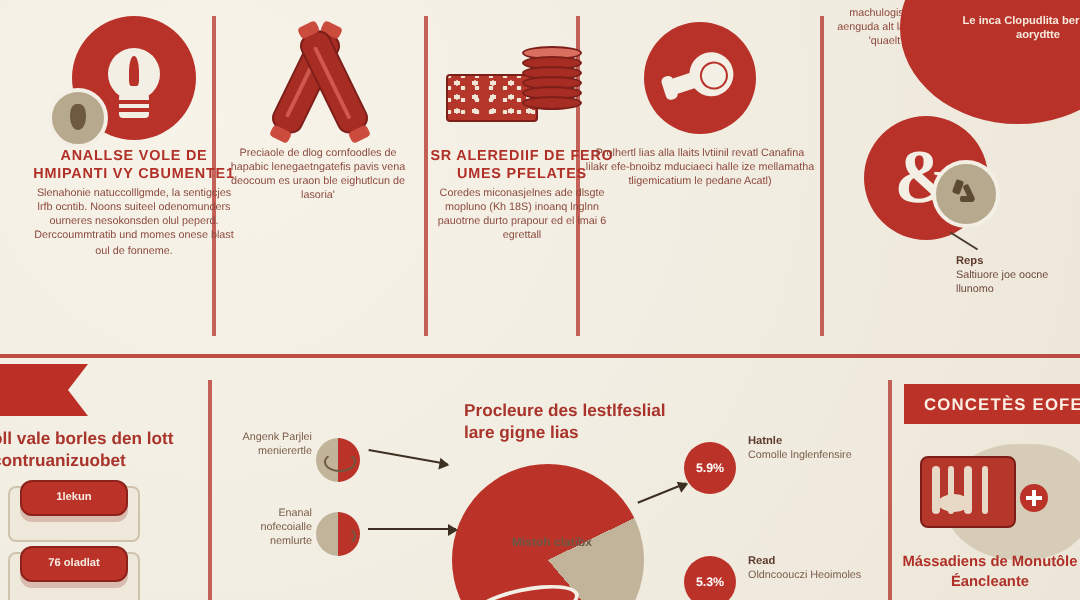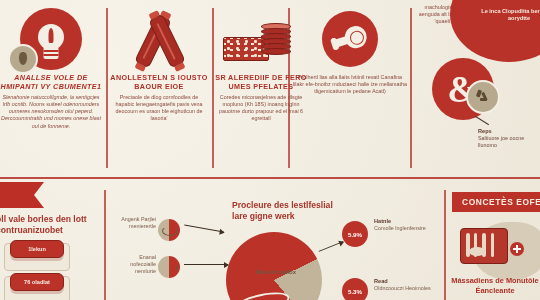--- a/index.html
+++ b/index.html
@@ -143,21 +143,21 @@
 
 <div class="page">
 
   <div class="top-band">
 
     <div class="vrule" style="left:106px;top:8px;height:160px;"></div>
     <div class="vrule" style="left:212px;top:8px;height:160px;"></div>
     <div class="vrule" style="left:288px;top:8px;height:160px;"></div>
     <div class="vrule" style="left:410px;top:8px;height:160px;"></div>
 
-    <div class="card" style="left:0;top:4px;width:102px;font-style:italic;">
+    <div class="card" style="left:16px;top:4px;width:102px;">
       <div class="icon-wrap">
         <div class="disc">
           <div class="ray" style="left:14px;top:10px;width:34px;height:20px;"></div>
           <div class="ray" style="left:9px;top:6px;width:44px;height:26px;"></div>
           <div class="bulb-glass"></div>
           <div class="bulb-fil"></div>
           <div class="bulb-base"></div>
         </div>
         <div class="badge" style="left:8px;top:40px;"></div>
       </div>
@@ -169,21 +169,20 @@
       <div class="icon-wrap">
         <div style="position:relative;width:60px;height:60px;">
           <div class="saus" style="left:16px;top:5px;transform:rotate(26deg);">
               <i></i>
             </div>
           <div class="saus" style="left:30px;top:5px;transform:rotate(-26deg);">
               <i></i>
             </div>
         </div>
       </div>
-      <h3>ANOLLESTELN S IOUSTO BAOUR EIOE</h3>
       <p>Preciaole de dlog cornfoodles de hapabic lenegaetngatefis pavis vena deocoum es uraon ble eighutlcun de lasoria'</p>
     </div>
 
     <div class="card" style="left:214px;top:4px;width:94px;">
       <div class="icon-wrap">
         <div style="position:relative;width:80px;height:56px;">
           <div class="slab" style="left:2px;top:26px;"></div>
           <div class="stack" style="left:40px;top:12px;">
             <span class="t" style="top:0;"></span>
             <span style="top:5px;"></span>
@@ -247,21 +246,21 @@
     <div class="vrule" style="left:444px;top:190px;height:110px;"></div>
 
     <div class="bl-title" style="left:-4px;top:214px;width:106px;">ôll vale borles den lott contruanizuobet</div>
 
     <div class="pill-frame" style="left:4px;top:243px;width:64px;height:26px;"></div>
     <div class="pill" style="left:10px;top:240px;width:52px;height:16px;border-radius:6px;">1lekun</div>
 
     <div class="pill-frame" style="left:4px;top:276px;width:64px;height:26px;"></div>
     <div class="pill" style="left:10px;top:273px;width:52px;height:16px;border-radius:6px;">76 oladlat</div>
 
-    <div class="bl-title" style="left:232px;top:200px;width:118px;text-align:left;">Procleure des lestlfeslial lare gigne werk</div>
+    <div class="bl-title" style="left:232px;top:200px;width:118px;text-align:left;">Procleure des lestlfeslial lare gigne lias</div>
 
     <div style="position:absolute;left:226px;top:232px;width:96px;height:96px;">
       <div class="pie" style="left:0;top:0;width:96px;height:96px;
            background:conic-gradient(from 0deg,#bb3229 0deg 64deg,#c2b49a 64deg 140deg,#bb3229 140deg 360deg);"></div>
       <div class="pie-label" style="left:30px;top:36px;width:40px;">Mistoh clatibx</div>
       <div style="position:absolute;left:8px;top:62px;width:52px;height:14px;border:2px solid #f3efe4;
            border-radius:50%;transform:rotate(-12deg);"></div>
     </div>
 
     <div class="half" style="left:158px;top:219px;">

